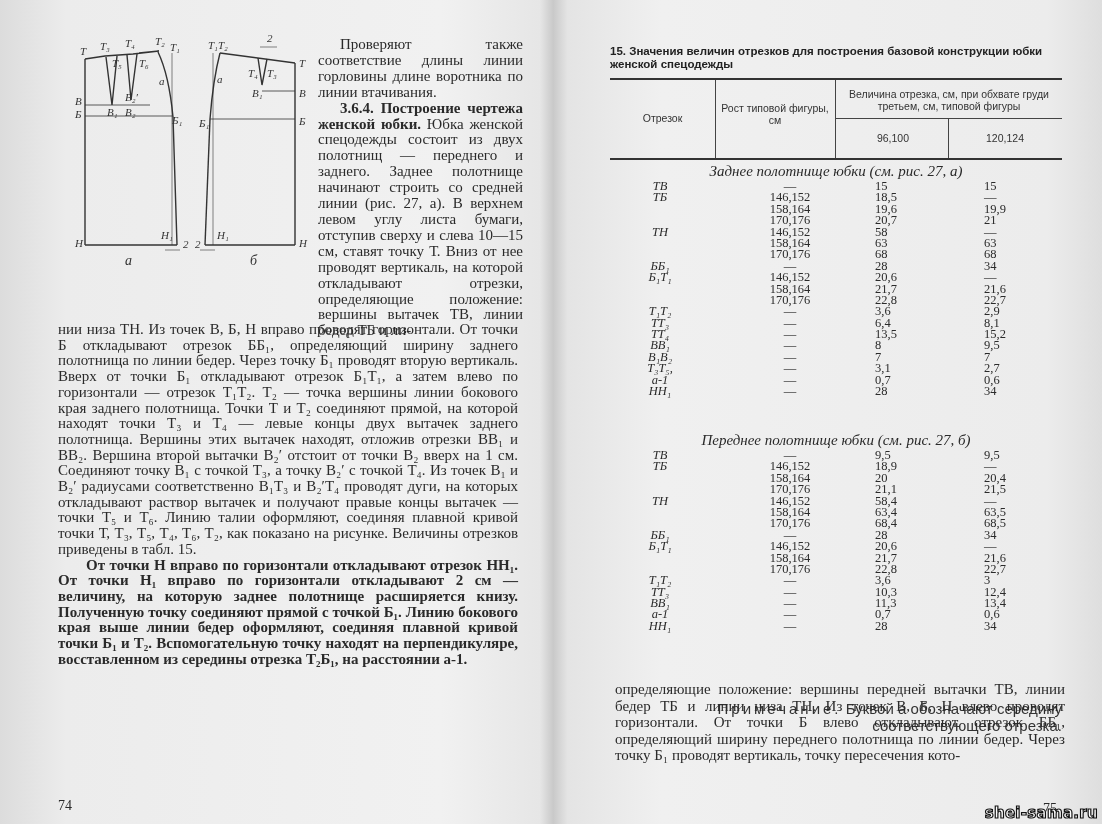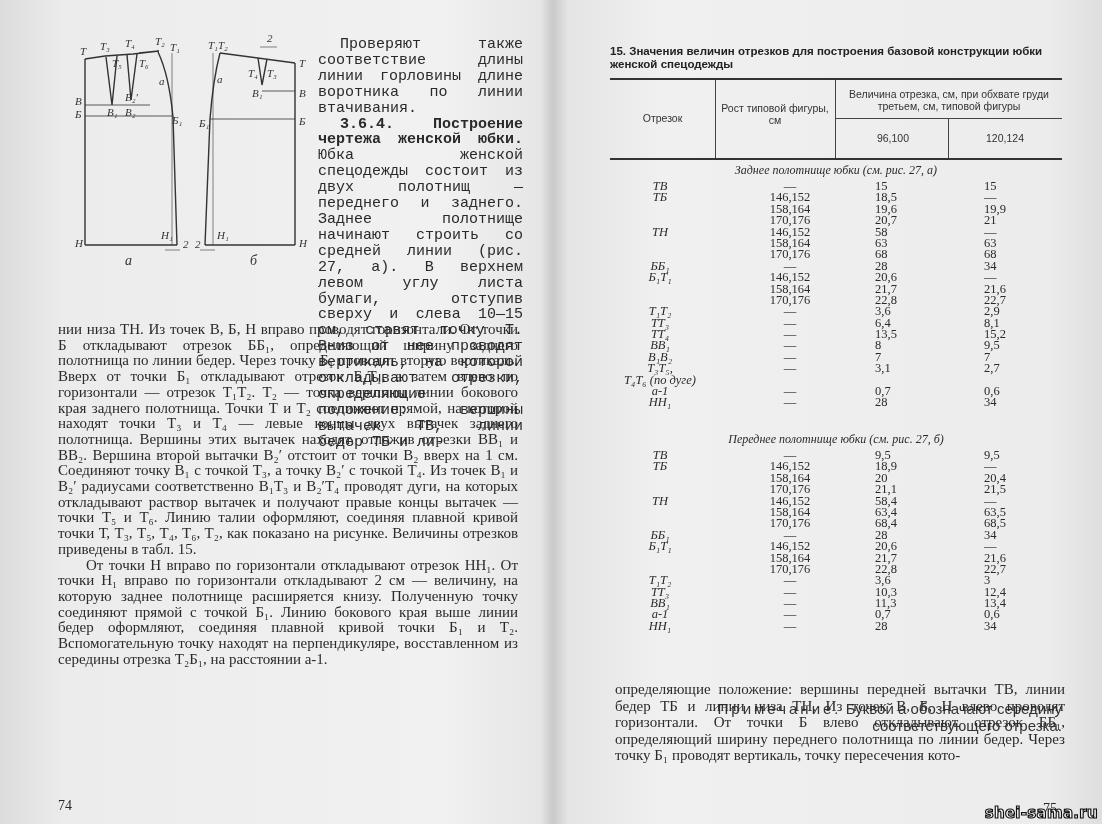--- a/index.html
+++ b/index.html
@@ -10,36 +10,36 @@
   .page{position:absolute;top:0;height:824px;}
   .left{left:0;width:548px;}
   
   .figure{position:absolute;left:55px;top:25px;width:255px;height:240px;}
   .figure svg{width:255px;height:240px;}
   .caption{position:absolute;left:58px;top:282px;width:250px;font-size:11.5px;line-height:14px;
            font-family:"Liberation Sans","DejaVu Sans",sans-serif;color:#333;}
   
   .narrow{position:absolute;left:318px;top:37px;width:205px;font-size:15px;line-height:15.9px;text-align:justify;}
   .narrow p{margin:0;}
-  .indent{text-indent:22px;font-family:Liberation Mono, monospace;}
+  .indent{text-indent:22px;}
   .bold{font-weight:bold;}
   .wide{position:absolute;left:58px;top:322px;width:460px;font-size:15px;line-height:15.7px;text-align:justify;}
   .wide p{margin:0;}
-  .wide .para{text-indent:28px;}
+  .wide .para{text-indent:28px;font-weight:bold;}
   .wide .gap{margin-top:6px;}
   .pnum{position:absolute;font-size:14px;margin-top:36px;}
   
   .t-title{position:absolute;left:610px;top:45px;width:450px;font-family:"Liberation Sans","DejaVu Sans",sans-serif;
            font-weight:bold;font-size:11.5px;line-height:13px;color:#222;}
   .thead{position:absolute;left:610px;top:78px;width:452px;height:78px;border-top:2px solid #333;border-bottom:2px solid #333;
          font-family:"Liberation Sans","DejaVu Sans",sans-serif;font-size:10.5px;color:#333;}
   .th{position:absolute;text-align:center;line-height:12px;}
   .vline{position:absolute;top:0;bottom:0;border-left:1px solid #444;}
   .hline{position:absolute;border-top:1px solid #444;}
-  .section{position:absolute;left:610px;width:452px;text-align:center;font-style:italic;font-size:12px;}
+  .section{position:absolute;left:610px;width:452px;text-align:center;font-style:italic;font-size:15px;}
   .rows{position:absolute;left:610px;width:452px;font-size:12.5px;line-height:11.4px;text-decoration:underline;}
   .row{position:relative;height:11.4px;}
   .row span{position:absolute;top:0;white-space:nowrap;}
   .c0{left:0;width:100px;text-align:center;font-style:italic;}
   .c1{left:140px;width:80px;text-align:center;}
   .c2{left:265px;}
   .c3{left:374px;}
   .note{position:absolute;left:610px;top:654px;width:452px;text-align:right;font-family:"Liberation Sans","DejaVu Sans",sans-serif;
         font-size:15px;color:#333;margin-top:46px;}
   .note .sp{letter-spacing:3px;}
@@ -248,26 +248,20 @@
           <span class="c2">7</span>
           <span class="c3">7</span>
         </div>
         <div class="row">
           <span class="c0">Т₃Т₅,</span>
           <span class="c1">—</span>
           <span class="c2">3,1</span>
           <span class="c3">2,7</span>
         </div>
         <div class="row">
-          <span class="c0">Т₄Т₆ (по дуге)</span>
-          <span class="c1"></span>
-          <span class="c2"></span>
-          <span class="c3"></span>
-        </div>
-        <div class="row">
           <span class="c0">а-1</span>
           <span class="c1">—</span>
           <span class="c2">0,7</span>
           <span class="c3">0,6</span>
         </div>
         <div class="row">
           <span class="c0">НН₁</span>
           <span class="c1">—</span>
           <span class="c2">28</span>
           <span class="c3">34</span>

